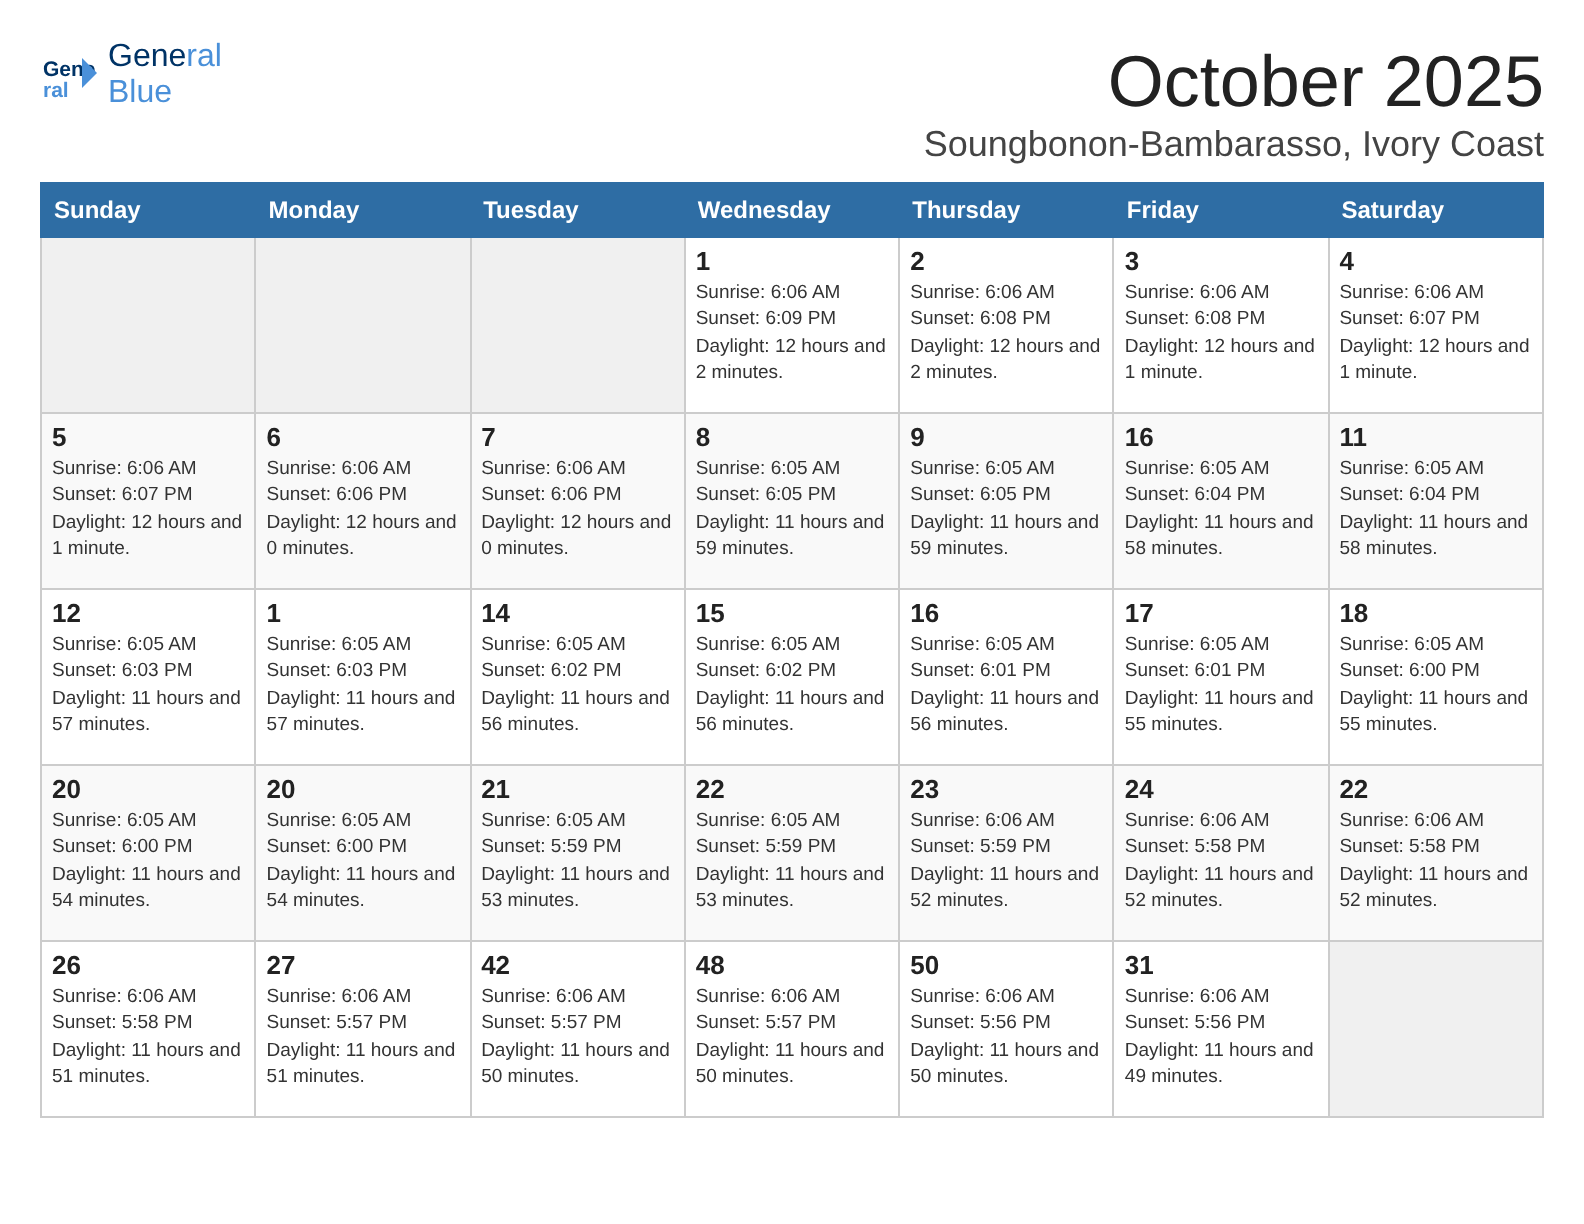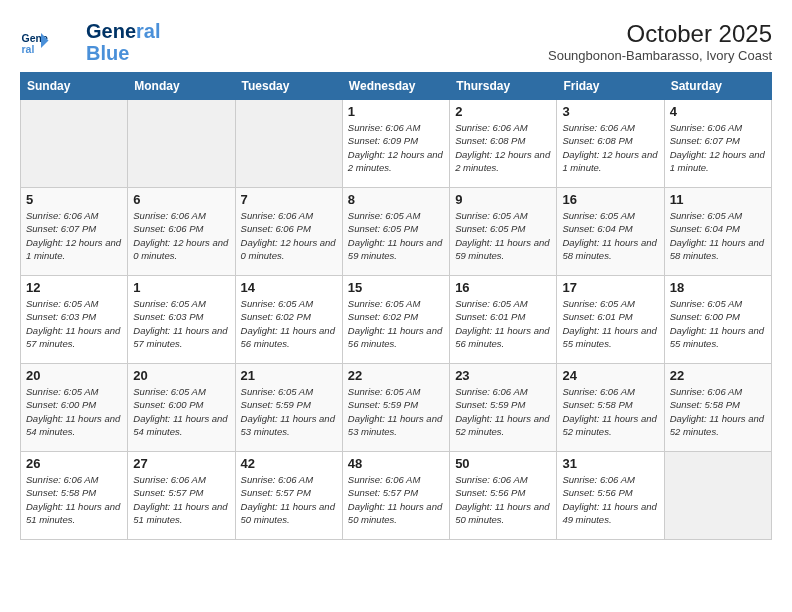--- a/index.html
+++ b/index.html
@@ -15,43 +15,42 @@
       justify-content: space-between;
       align-items: flex-start;
       margin-bottom: 8px;
     }
     .logo {
       display: flex;
       align-items: center;
       gap: 4px;
     }
     .logo-text {
-      font-size: 20px;
-      font-weight: bold;
+      font-size: 16px;
+      font-weight: normal;
       color: #003366;
       line-height: 1.1;
-      margin-left: 32px;
     }
     .logo-text span {
       color: #4a90d9;
     }
     .logo-icon {
       width: 30px;
       height: 30px;
     }
     .title-area {
       text-align: right;
     }
     .month-title {
-      font-size: 24px;
+      font-size: 36px;
       color: #222;
       font-weight: normal;
     }
     .subtitle {
-      font-size: 13px;
+      font-size: 18px;
       color: #444;
     }
     table {
       width: 100%;
       border-collapse: collapse;
       table-layout: fixed;
       padding-left: 11px;
     }
     thead tr th {
       background-color: #2e6da4;
@@ -74,21 +73,20 @@
     .day-number {
       font-size: 13px;
       font-weight: bold;
       color: #222;
       margin-bottom: 2px;
     }
     .day-info {
       font-size: 9.5px;
       color: #333;
       line-height: 1.4;
-      font-style: italic;
     }
     .empty-cell {
       background: #f0f0f0 !important;
     }
   </style>
 </head>
 <body>
 
 <div class="header-area">
   <div class="logo">

